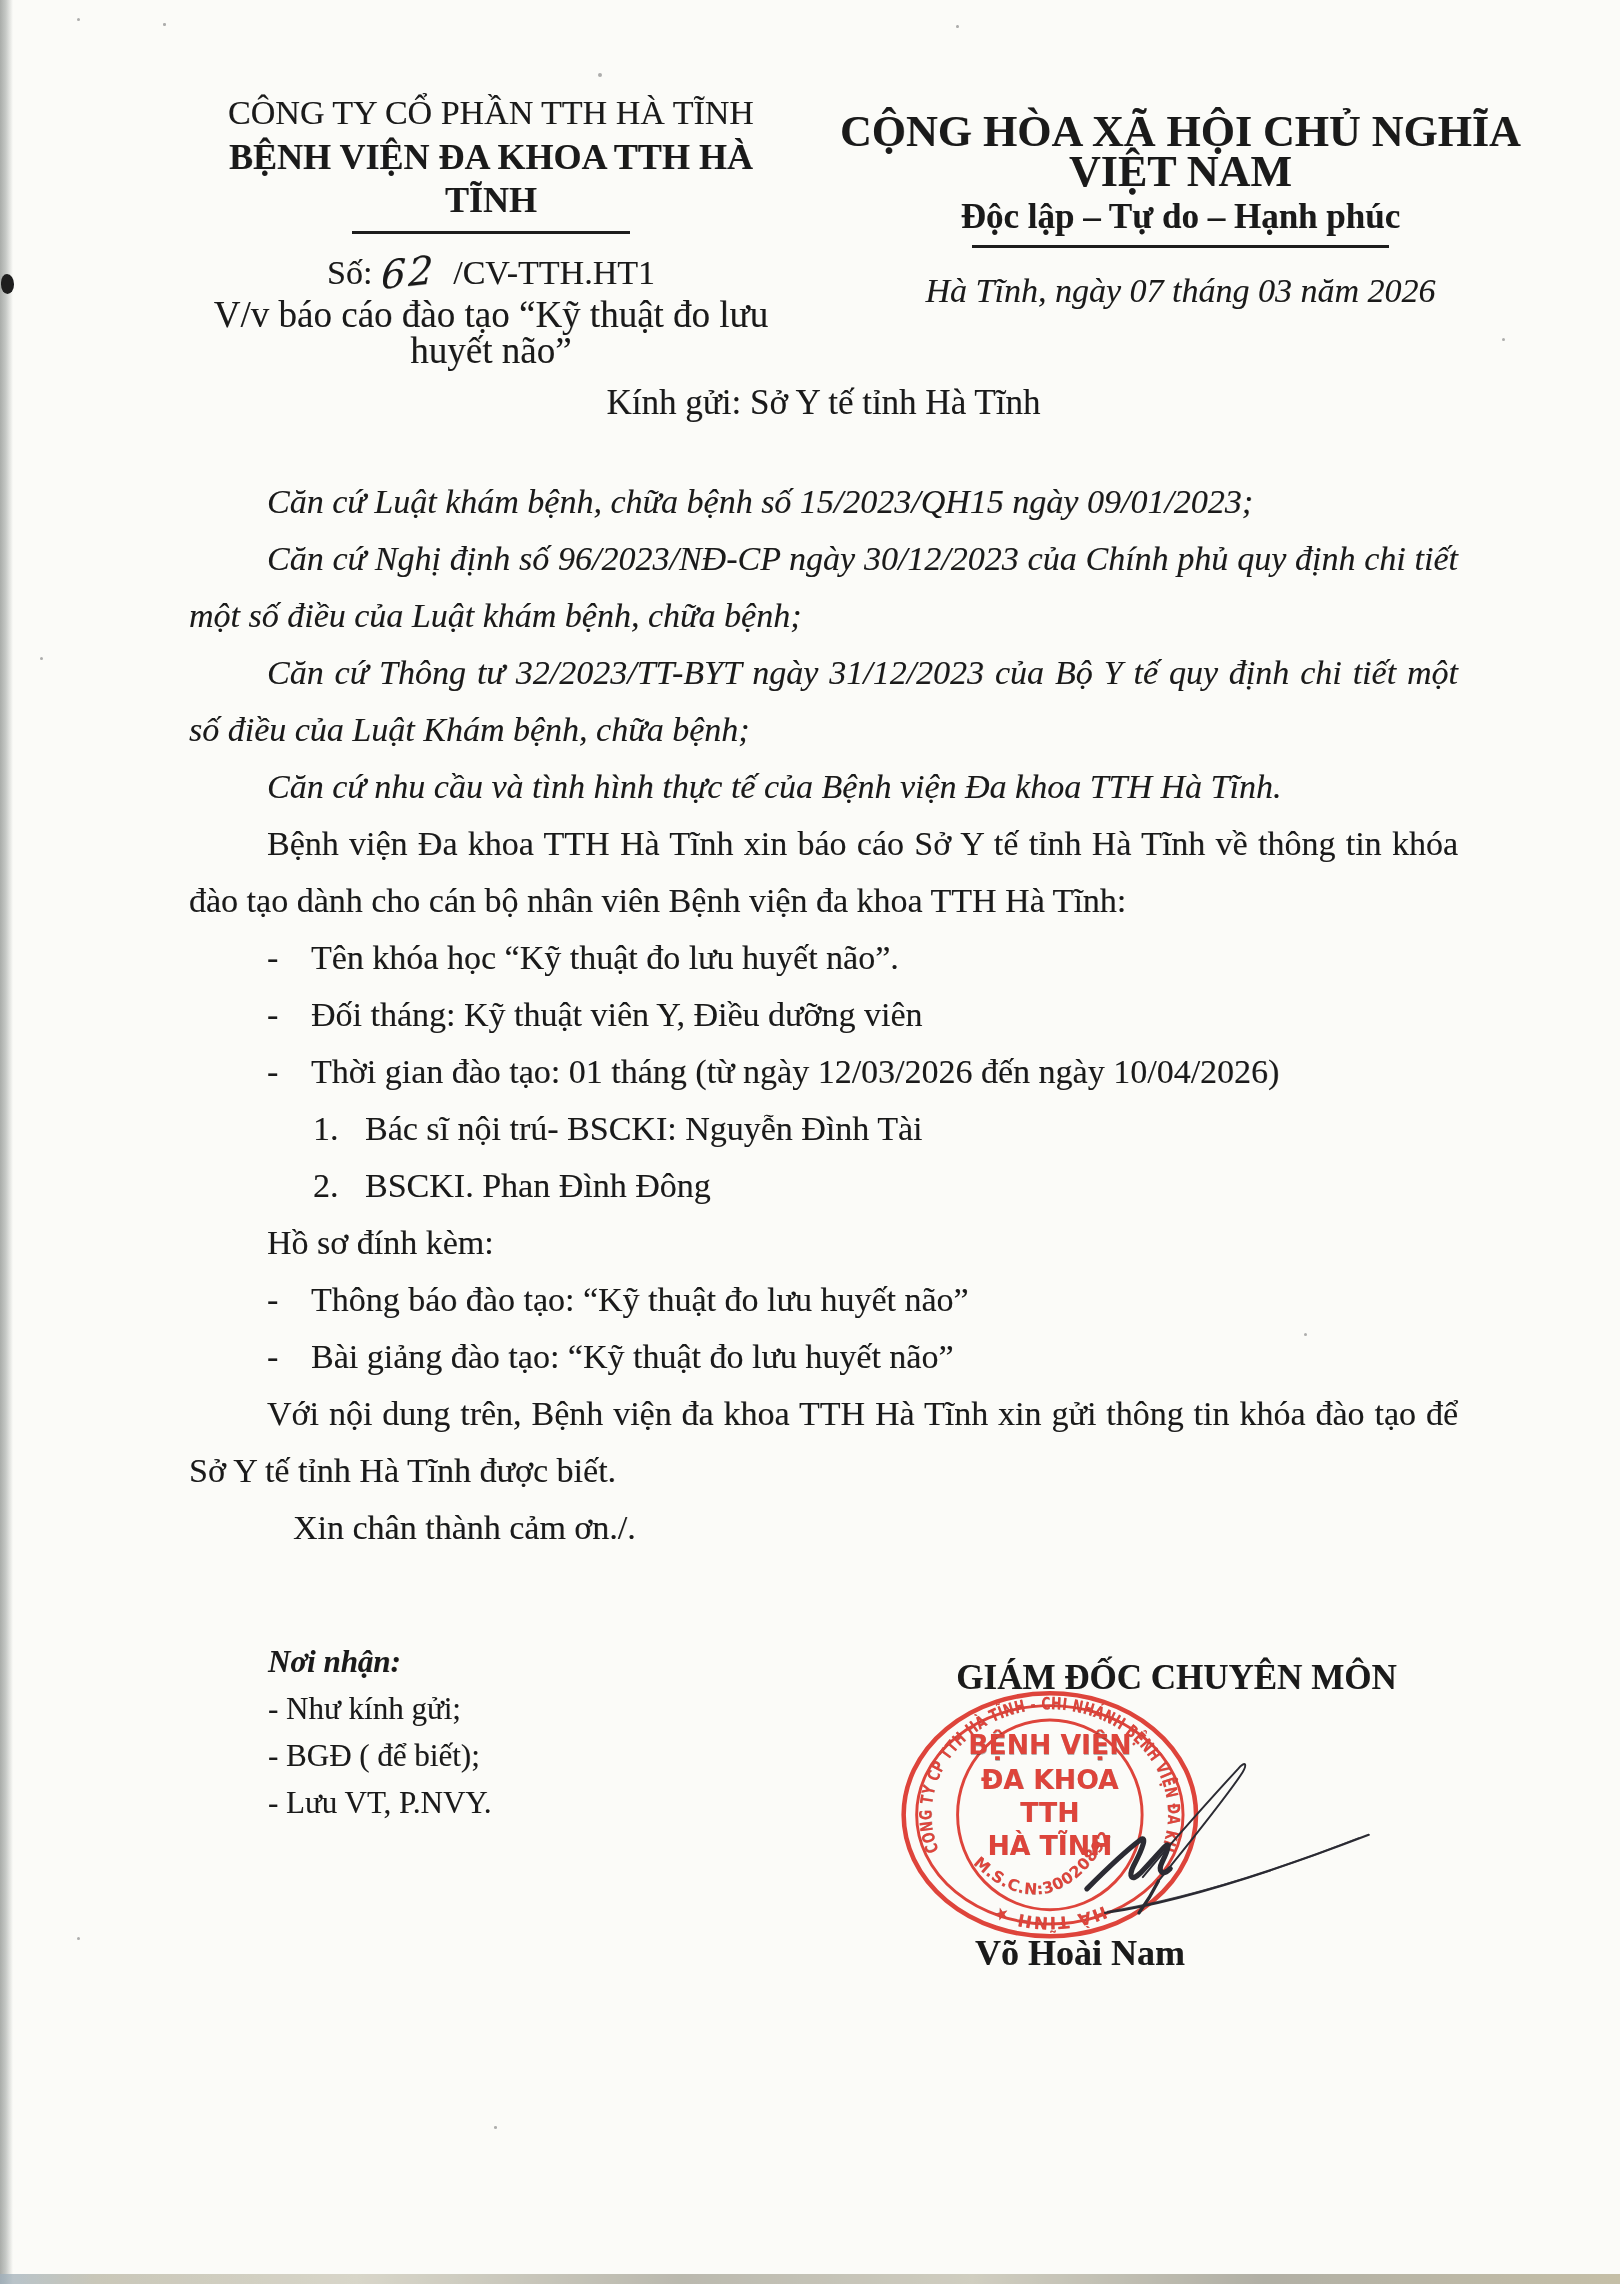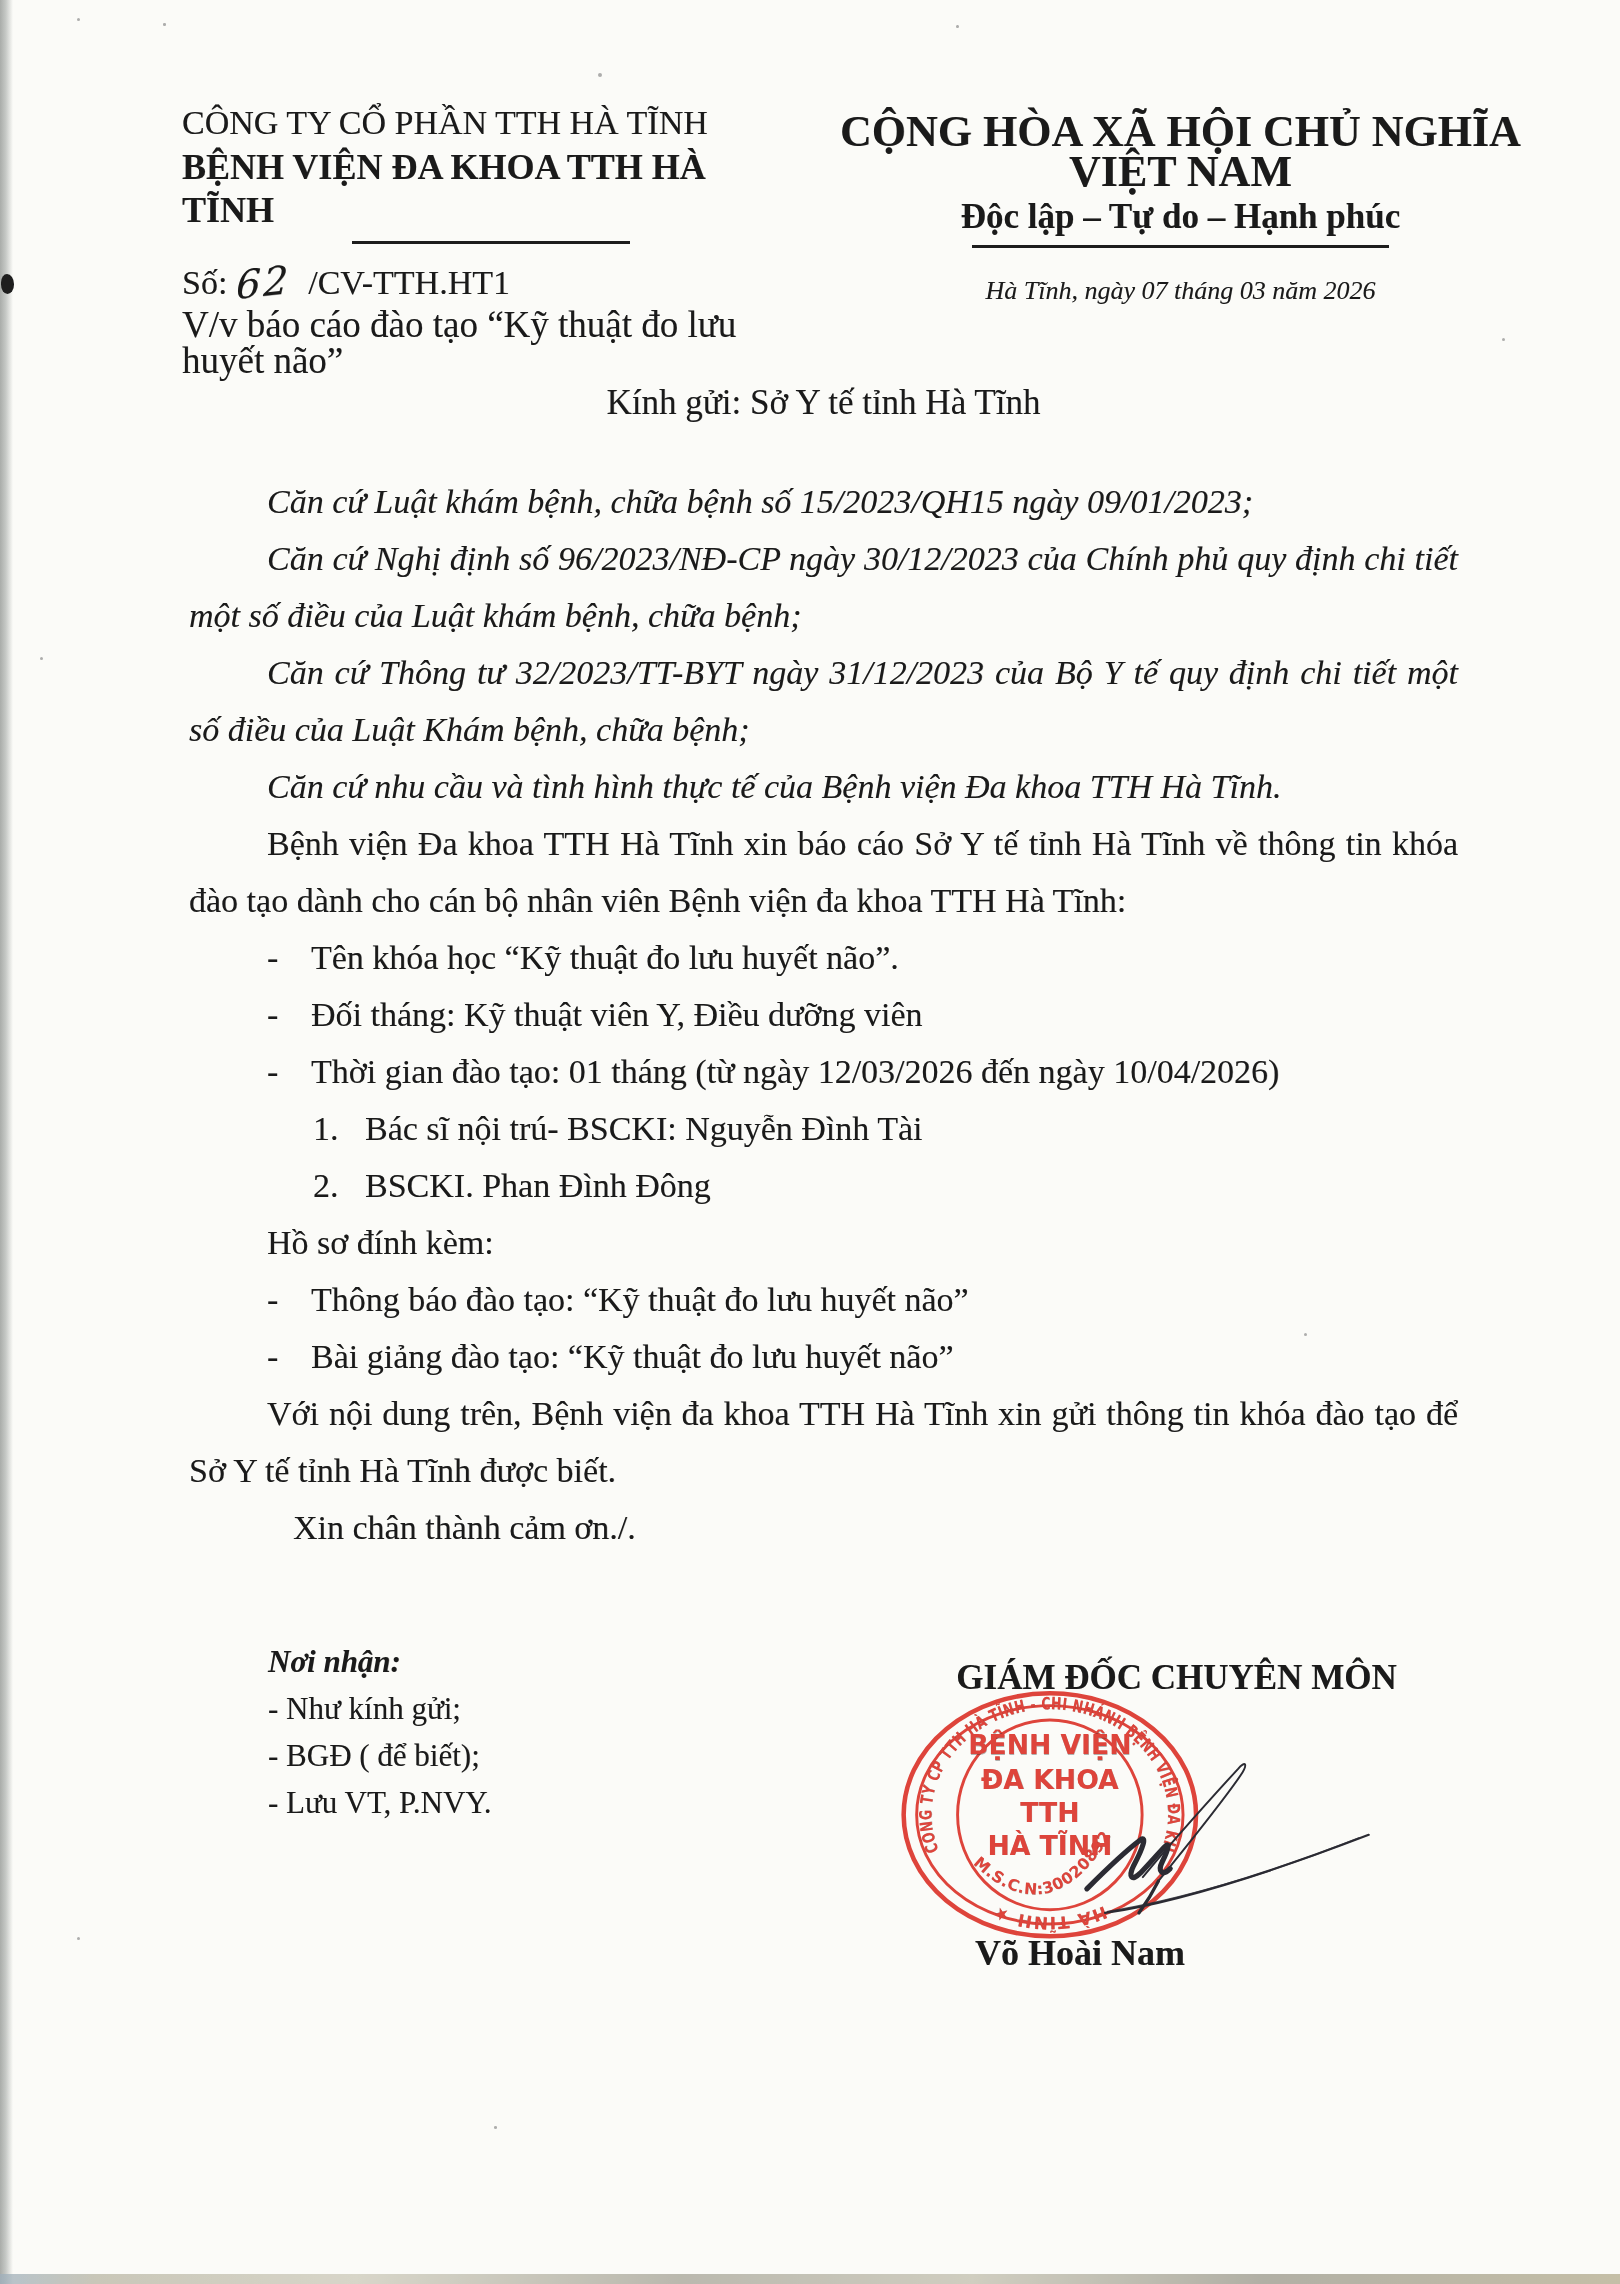--- a/index.html
+++ b/index.html
@@ -18,37 +18,37 @@
     background:linear-gradient(to right,#a9aca9 0%,#c6c9c6 45%,rgba(251,251,248,0) 100%);
   }
   .edge-bottom{
     position:absolute;left:0;bottom:0;width:100%;height:9.8px;opacity:.75;
     background:linear-gradient(to right,#9fb0bd 0%,#b9b6a4 6%,#cdcaba 22%,#a5a396 42%,#c2bfae 60%,#99978a 78%,#b3ab8c 100%);
     filter:blur(0.7px);
   }
   .blob{position:absolute;background:#1e1e1e;border-radius:46% 54% 50% 50%;}
   .speck{position:absolute;background:#7a7a7a;border-radius:50%;opacity:.6;}
   
-  .h-left{position:absolute;left:182px;top:103px;width:618px;}
+  .h-left{position:absolute;left:182px;top:93px;width:618px;text-align:center;}
   .h-left .company{font-size:34px;line-height:40px;}
   .h-left .hospital{font-size:36px;line-height:43px;font-weight:bold;margin-top:3px;}
   .h-left .rule{width:278px;height:3.3px;background:#1d1d1d;margin:9px auto 0;}
   .h-left .docnum{font-size:34px;line-height:40px;margin-top:17px;}
   .handwrit{
     display:inline-block;font-style:italic;font-size:39px;
     font-family:"DejaVu Serif",serif;
     transform:rotate(-6deg) skewX(-8deg);
     margin:0 17px 0 9px;position:relative;top:2px;letter-spacing:2.6px;
   }
   .h-left .subject{font-size:37px;line-height:36px;margin-top:4px;}
   .h-right{position:absolute;left:813px;top:112px;width:735px;text-align:center;}
   .h-right .motto1{font-size:44px;line-height:40px;font-weight:bold;}
   .h-right .motto2{font-size:35px;line-height:40px;font-weight:bold;margin-top:5.2px;}
   .h-right .rule{width:417px;height:2.6px;background:#1d1d1d;margin:7.8px auto 0;}
-  .h-right .pdate{font-size:26px;line-height:40px;font-style:italic;margin-top:23.4px;font-family:Liberation Serif, serif;}
+  .h-right .pdate{font-size:34px;line-height:40px;font-style:italic;margin-top:23.4px;font-family:Liberation Serif, serif;}
   
   .recipient{position:absolute;left:189px;top:382px;width:1269px;text-align:center;font-size:35px;line-height:42px;}
   .doc-body{
     position:absolute;left:189px;top:473px;width:1269px;
     font-size:34px;line-height:57px;text-align:justify;
   }
   .doc-body p{margin:0;}
   .ind{text-indent:78px;}
   .ind2{text-indent:104px;}
   .it{font-style:italic;}

